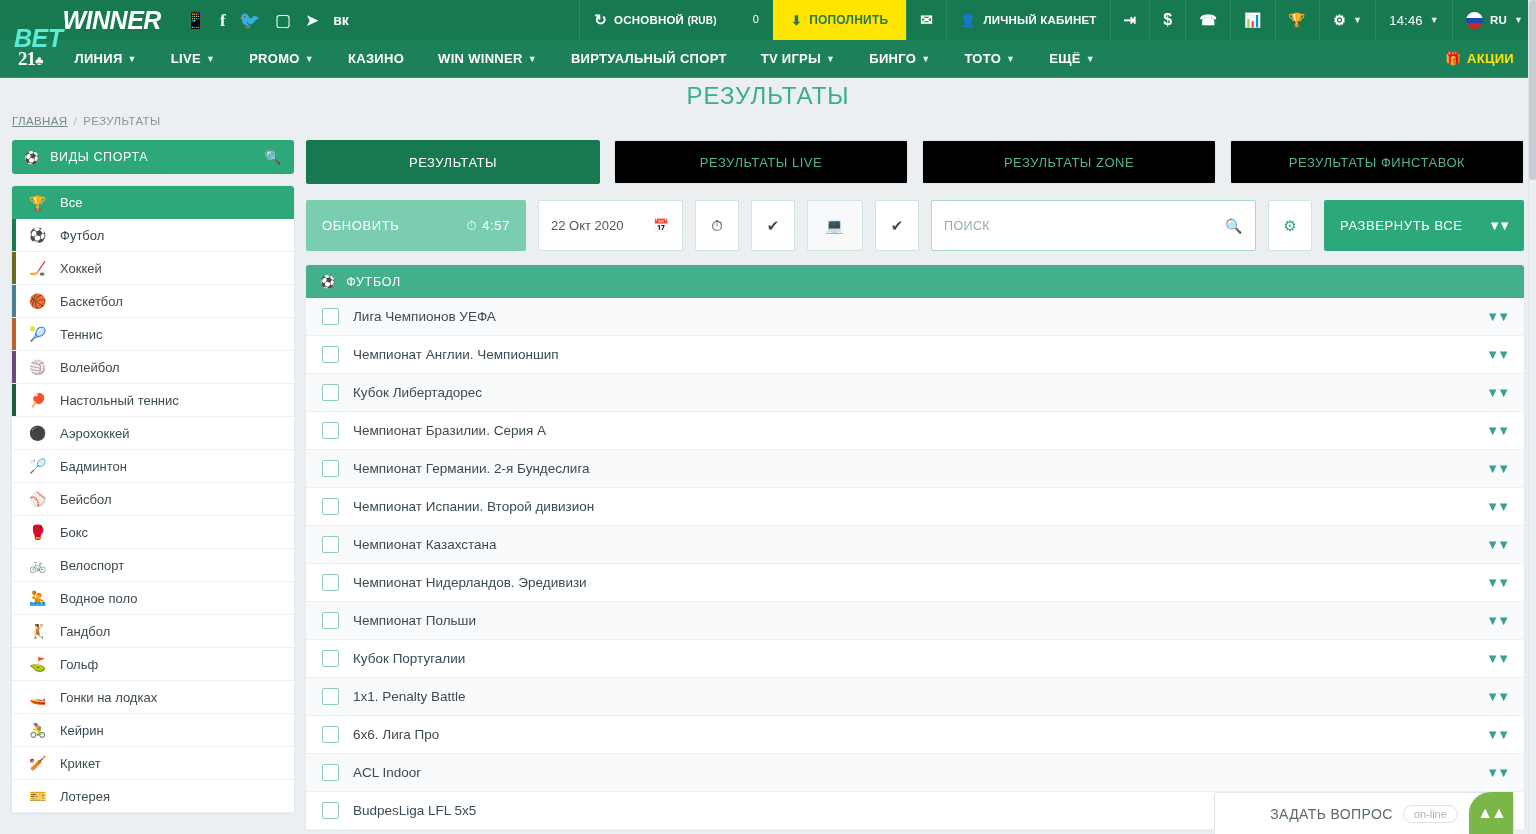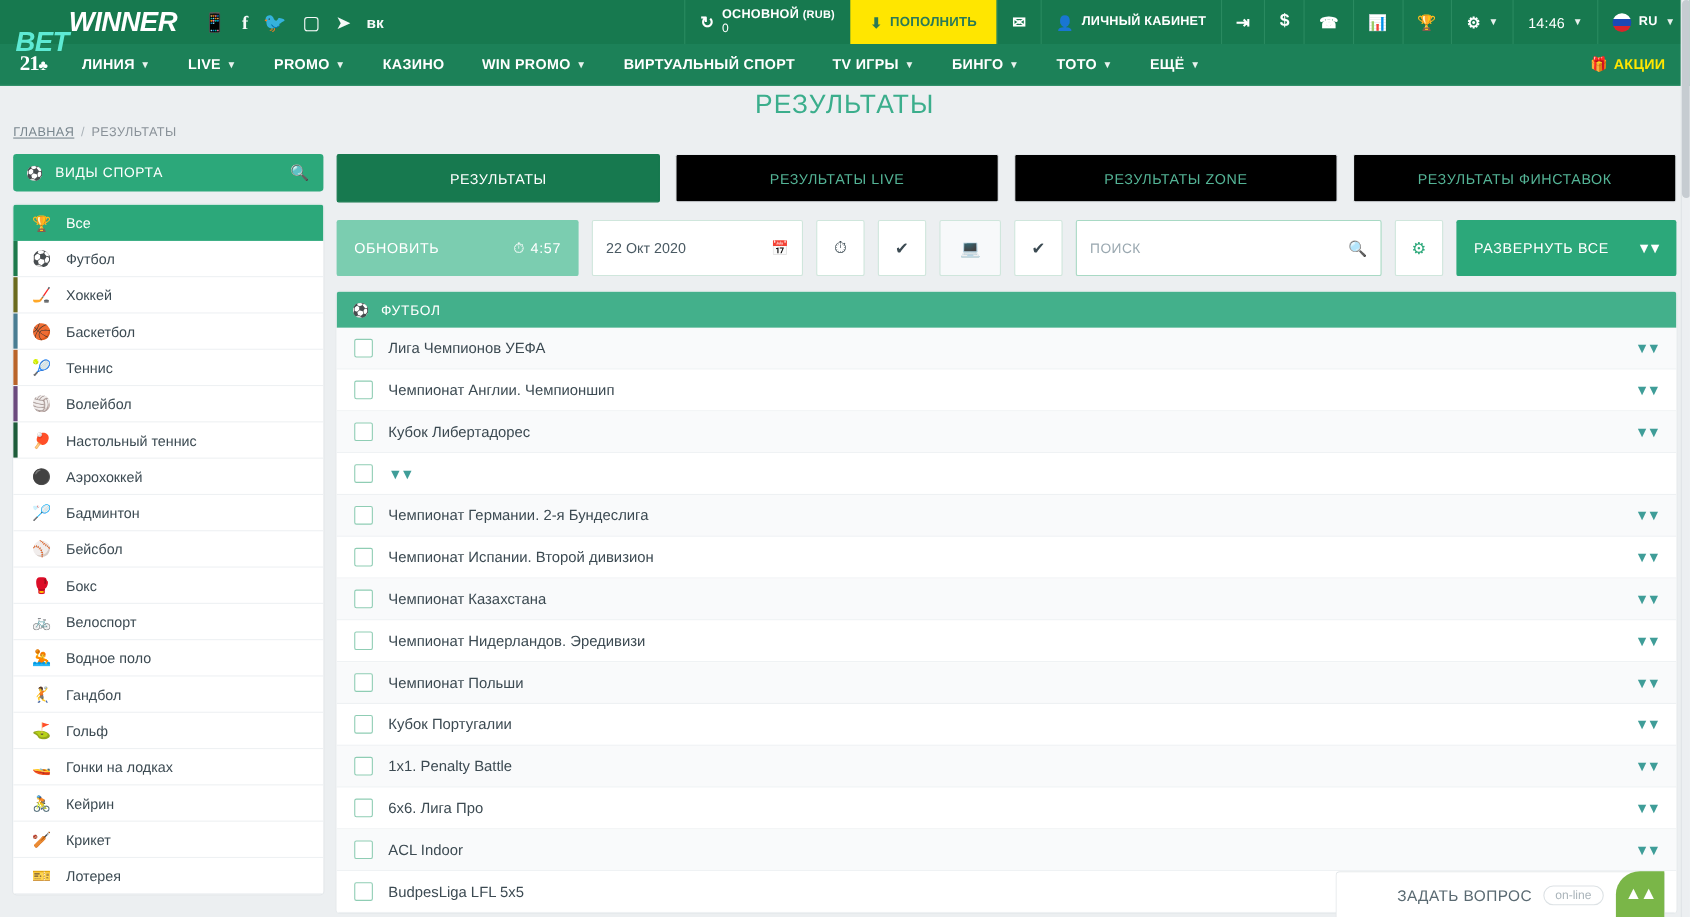--- a/index.html
+++ b/index.html
@@ -35,21 +35,21 @@
     display: flex; align-items: center; justify-content: center;
     padding: 0 13px;
     border-left: 1px solid #2a8a60;
     font-size: 11.5px; font-weight: bold;
     letter-spacing: .2px;
     white-space: nowrap;
     gap: 7px;
   }
   .tb-cell:last-child { border-right: none; }
   .tb-balance { padding: 0 14px; }
-  .tb-balance .bal-text { display: flex; flex-direction: column; line-height: 1.25; }
+  .tb-balance .bal-text { display: flex; line-height: 1.25; gap: 36px; }
   .tb-balance .bal-name { font-size: 11.5px; font-weight: bold; }
   .tb-balance .bal-name .cur { font-size: 10px; }
   .tb-balance .bal-amt { font-size: 11px; font-weight: normal; }
   .tb-deposit {
     background: #ffe600; color: #2b7a55;
     font-weight: bold; font-size: 12px;
     padding: 0 18px; border-left: none;
   }
   .tb-clock { font-weight: normal; font-size: 13px; }
   .flag {
@@ -140,21 +140,21 @@
   .tab.active { background: #17794f; border-color: #17794f; color: #fff; }
 
   .toolbar { display: flex; gap: 12px; margin-top: 16px; align-items: stretch; }
   .tb-refresh {
     width: 220px; background: #7bcdb0; color: #fff;
     display: flex; align-items: center; justify-content: space-between;
     padding: 0 16px; font-size: 13px; letter-spacing: .6px; border-radius: 2px;
   }
   .tb-refresh .timer { font-size: 13px; display: flex; align-items: center; gap: 5px; }
   .date-box {
-    width: 192px; background: #fff; border: 1px solid #cfe6dc;
+    width: 145px; background: #fff; border: 1px solid #cfe6dc;
     display: flex; align-items: center; justify-content: space-between;
     padding: 17px 12px; font-size: 13px; color: #4a5a63; border-radius: 2px;
   }
   .sq-btn {
     width: 44px; background: #fff; border: 1px solid #cfe6dc;
     display: flex; align-items: center; justify-content: center;
     border-radius: 2px; font-size: 15px; color: #3b4a52;
   }
   .sq-btn.wide { width: 56px; background: #f7f9fa; }
   .search-box {
@@ -309,21 +309,21 @@
           <span class="caret">▼</span>
         </div>
         <div class="nav-item">
           <span>PROMO</span>
           <span class="caret">▼</span>
         </div>
         <div class="nav-item">
           <span>КАЗИНО</span>
         </div>
         <div class="nav-item">
-          <span>WIN PROMO</span>
+          <span>WIN WINNER</span>
           <span class="caret">▼</span>
         </div>
         <div class="nav-item">
           <span>ВИРТУАЛЬНЫЙ СПОРТ</span>
         </div>
         <div class="nav-item">
           <span>TV ИГРЫ</span>
           <span class="caret">▼</span>
         </div>
         <div class="nav-item">
@@ -530,20 +530,21 @@
               <span class="lname">Чемпионат Англии. Чемпионшип</span>
               <span class="chev">▼▼</span>
             </div>
             <div class="league-row">
               <span class="cbx"></span>
               <span class="lname">Кубок Либертадорес</span>
               <span class="chev">▼▼</span>
             </div>
             <div class="league-row">
               <span class="cbx"></span>
+              <span class="lname">Чемпионат Бразилии. Серия А</span>
               <span class="chev">▼▼</span>
             </div>
             <div class="league-row">
               <span class="cbx"></span>
               <span class="lname">Чемпионат Германии. 2-я Бундеслига</span>
               <span class="chev">▼▼</span>
             </div>
             <div class="league-row">
               <span class="cbx"></span>
               <span class="lname">Чемпионат Испании. Второй дивизион</span>

